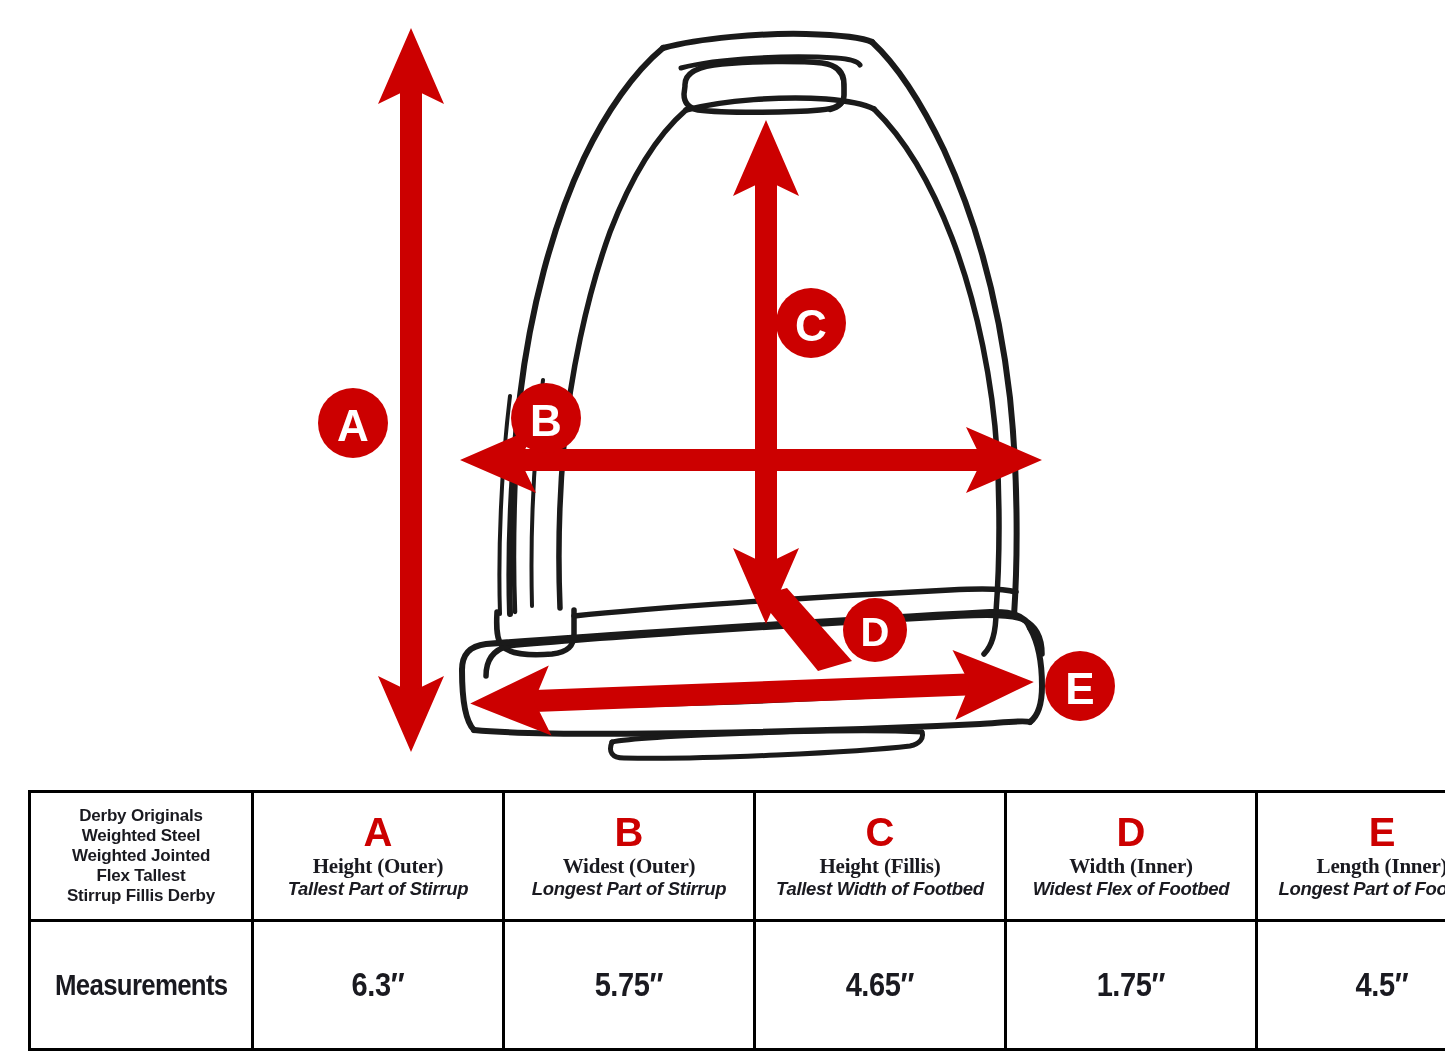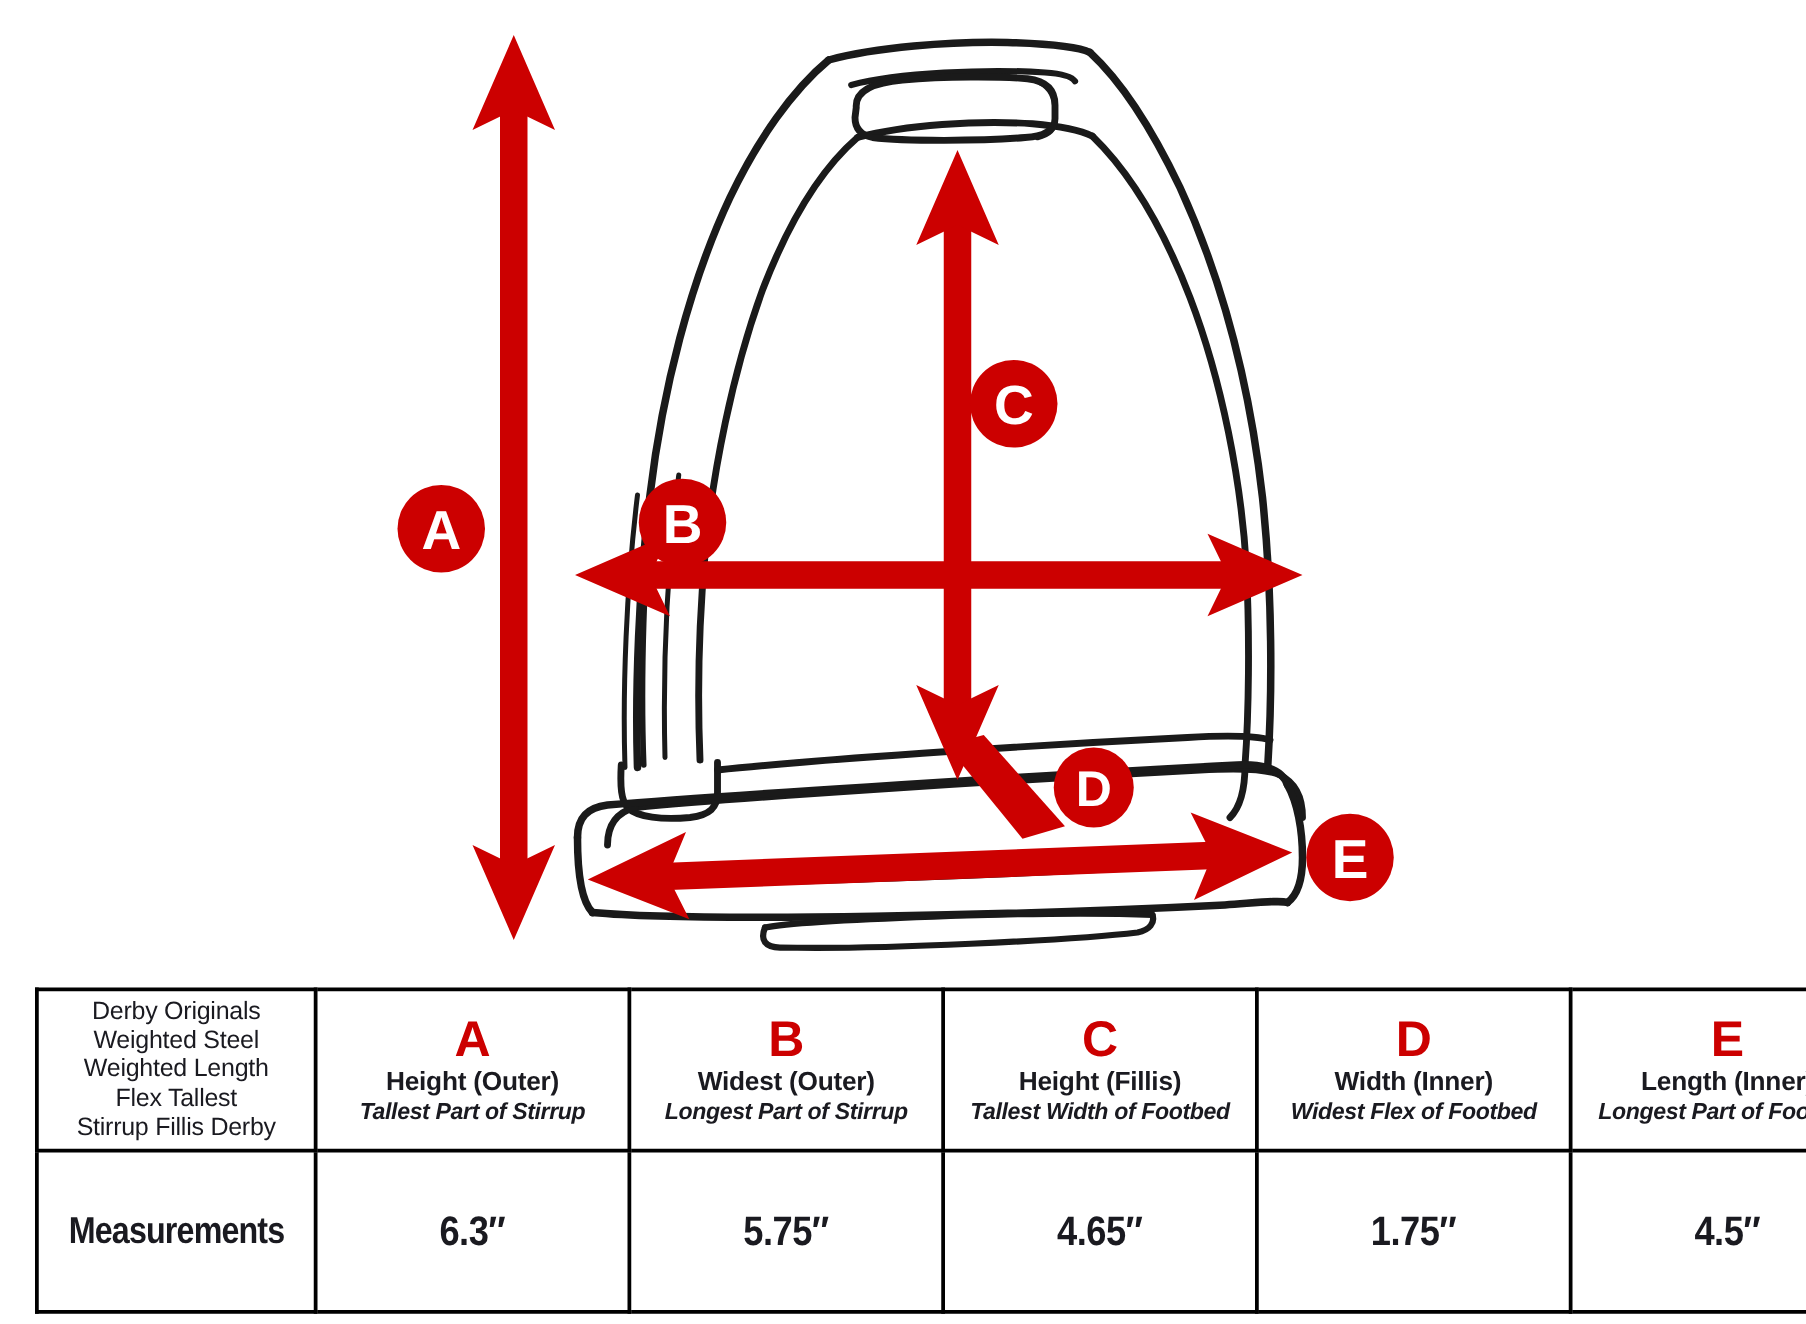--- a/index.html
+++ b/index.html
@@ -64,39 +64,40 @@
     padding: 4px 6px;
     color: #1a1a20;
   }
   .col-label   { width: 208px; }
   .col-measure { width: 236px; }
 
   .head-row td { height: 118px; }
   .value-row td { height: 118px; }
 
   .product-name {
-    font-size: 20px;
-    font-weight: normal;
+    font-size: 17px;
+    font-weight: bold;
     line-height: 1.17;
     letter-spacing: -0.2px;
   }
   .head-letter {
     display: block;
     font-size: 40px;
     font-weight: bold;
     color: #cc0000;
     line-height: 1.02;
     margin-bottom: 1px;
   }
   .head-main {
     display: block;
     font-size: 21px;
     font-weight: bold;
     line-height: 1.18;
     letter-spacing: -0.2px;
+    font-family: Liberation Serif, serif;
   }
   .head-sub {
     display: block;
     font-size: 18.5px;
     font-weight: bold;
     font-style: italic;
     line-height: 1.18;
     letter-spacing: -0.3px;
   }
   .measure-label {
@@ -239,21 +240,21 @@
     </svg>
   </div>
 
   <table id="spec-table">
     <tbody>
       <tr class="head-row">
         <td class="col-label">
           <div class="product-name">
             <span>Derby Originals</span><br>
             <span>Weighted Steel</span><br>
-            <span>Weighted Length</span><br>
+            <span>Weighted Jointed</span><br>
             <span>Flex Tallest</span><br>
             <span>Stirrup Fillis Derby</span>
           </div>
         </td>
 
         <td class="col-measure">
           <span class="head-letter">A</span>
           <span class="head-main">Height (Outer)</span>
           <span class="head-sub">Tallest Part of Stirrup</span>
         </td>

